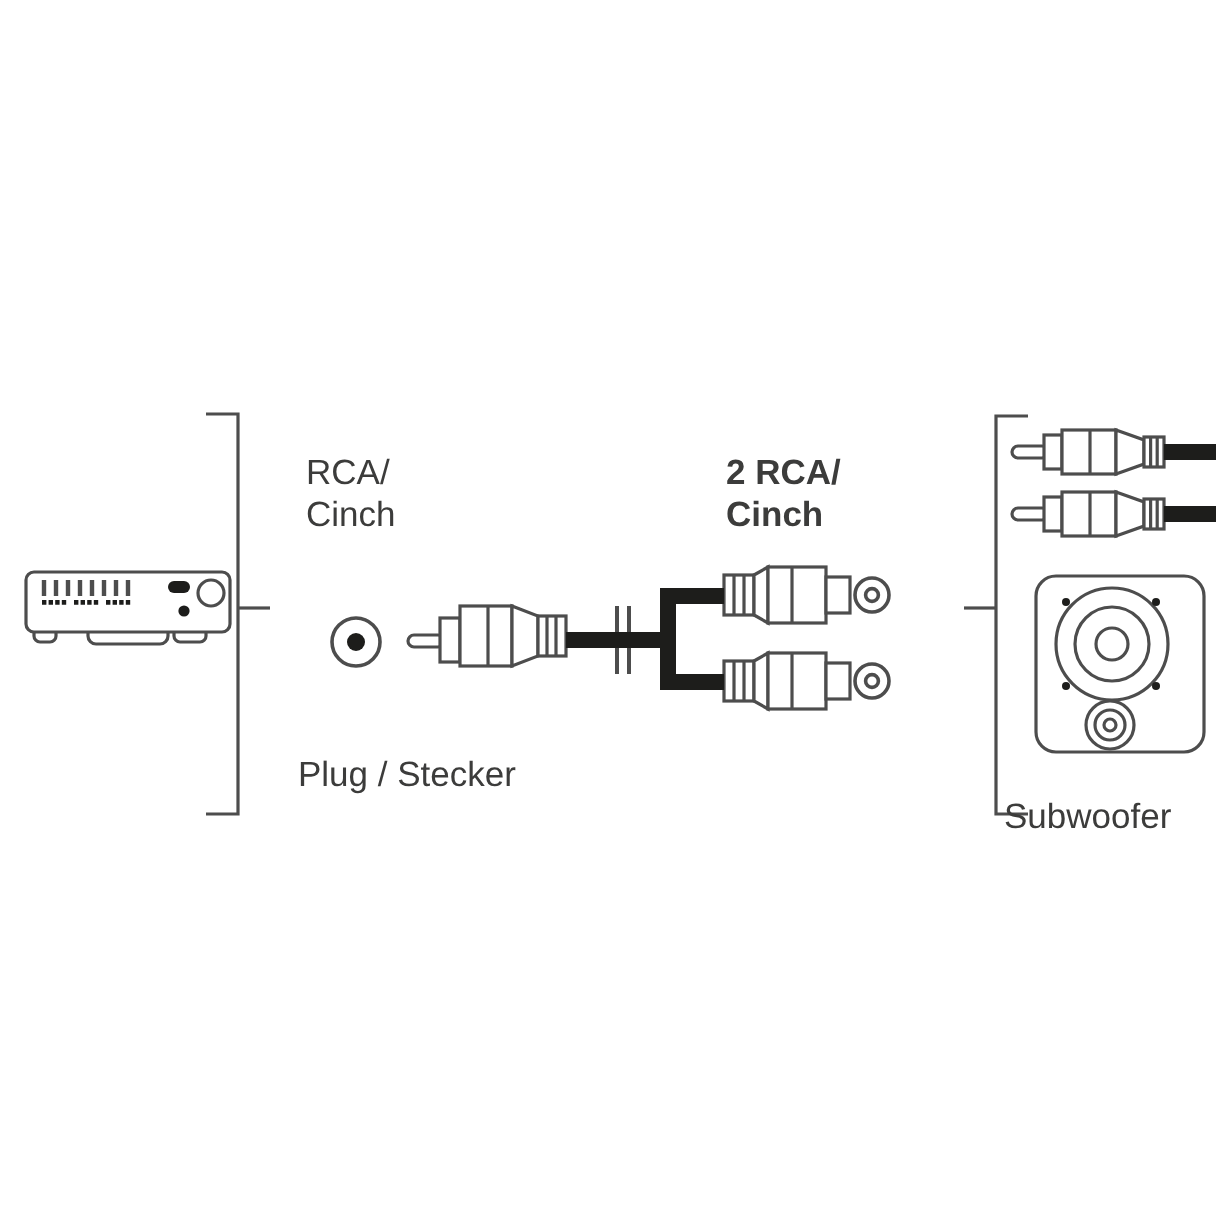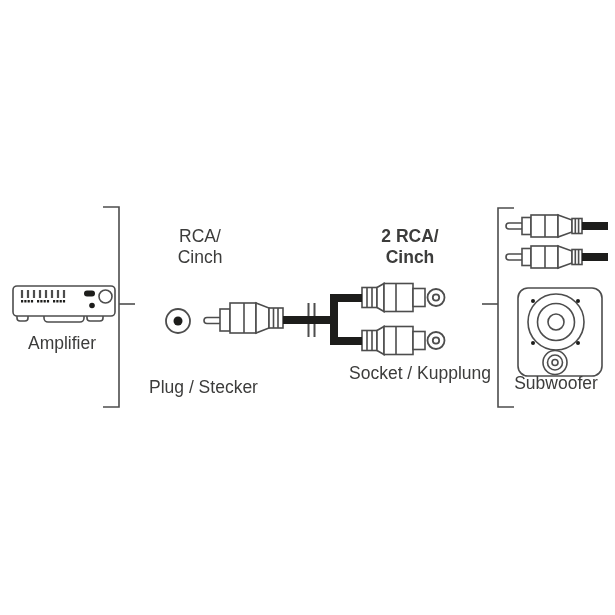--- a/index.html
+++ b/index.html
@@ -1,21 +1,21 @@
 <!DOCTYPE html>
 <html><head>
 <meta charset="utf-8">
 <style>
   html,body{margin:0;padding:0;background:#ffffff;}
   body{width:615px;height:615px;overflow:hidden;}
   #stage{position:relative;width:615px;height:615px;background:#ffffff;
          font-family:"Liberation Sans",sans-serif;}
   #art{position:absolute;left:0;top:0;}
   .lbl{position:absolute;color:#3c3c3b;font-size:17.5px;line-height:21px;}
-  .center{text-align:center;}
+  .center{text-align:left;}
   .pre{white-space:pre-line;}
 </style>
 </head>
 <body>
 
 <div id="stage">
 
   <svg id="art" width="615" height="615" viewBox="0 0 615 615">
 
     <g fill="#ffffff" stroke-width="1.6" stroke-linecap="butt" stroke="#4d4d4d">
@@ -138,27 +138,25 @@
         <circle cx="578" cy="301" r="2"></circle>
         <circle cx="533" cy="343" r="2"></circle>
         <circle cx="578" cy="343" r="2"></circle>
       </g>
 
       <rect x="582" y="222" width="26" height="8"></rect>
       <rect x="582" y="253" width="26" height="8"></rect>
     </g>
   </svg>
 
-  <div class="lbl center" style="left:8px;top:333px;width:108px;">Amplifier</div>
 
   <div class="lbl center pre" style="left:153px;top:226px;width:94px;">RCA/
 Cinch</div>
 
   <div class="lbl center pre" style="left:363px;top:226px;width:94px;font-weight:bold;">2 RCA/
 Cinch</div>
 
   <div class="lbl" style="left:149px;top:363px;white-space:nowrap;margin-top:14px;">Plug / Stecker</div>
 
-  <div class="lbl" style="left:349px;top:363px;white-space:nowrap;">Socket / Kupplung</div>
 
-  <div class="lbl center" style="left:502px;top:373px;width:108px;">Subwoofer</div>
+  <div class="lbl center" style="left:502px;top:398px;width:108px;">Subwoofer</div>
 
 </div>
 
 </body></html>

